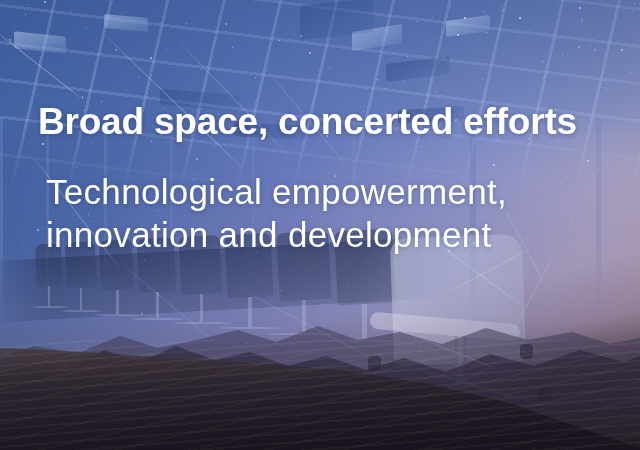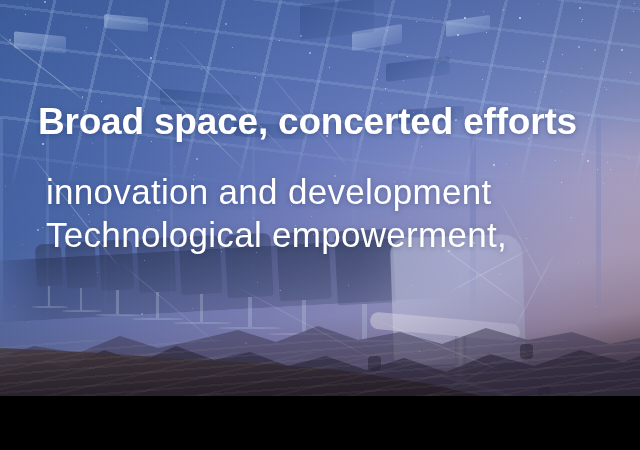--- a/index.html
+++ b/index.html
@@ -9,21 +9,21 @@
     background: #000;
   }
   body {
     font-family: "Liberation Sans", sans-serif;
   }
 
   
   #banner {
     position: relative;
     width: 640px;
-    height: 396px;
+    height: 450px;
     overflow: hidden;
     background: #4a64a0;
     user-select: none;
   }
 
   .layer {
     position: absolute;
     top: 0; left: 0;
     width: 640px;
     height: 450px;
@@ -542,18 +542,18 @@
       <i class="netline" style="left:498px;top:196px;width:110px;height:1px;opacity:0.22;transform:rotate(62deg)"></i>
       <i class="netline" style="left:120px;top:262px;width:130px;height:1px;opacity:0.18;transform:rotate(40deg)"></i>
       <i class="netline" style="left:556px;top:250px;width:90px;height:1px;opacity:0.24;transform:rotate(118deg)"></i>
     </div>
 
   <div class="layer" id="tint"></div>
 
   <div id="copy">
     <h1 id="headline">Broad space, concerted efforts</h1>
     <div id="subhead">
+      <span class="sub-line">Technological empowerment,</span>
       <span class="sub-line">innovation and development</span>
-      <span class="sub-line">Technological empowerment,</span>
     </div>
   </div>
 
 </div>
 
 </body></html>

